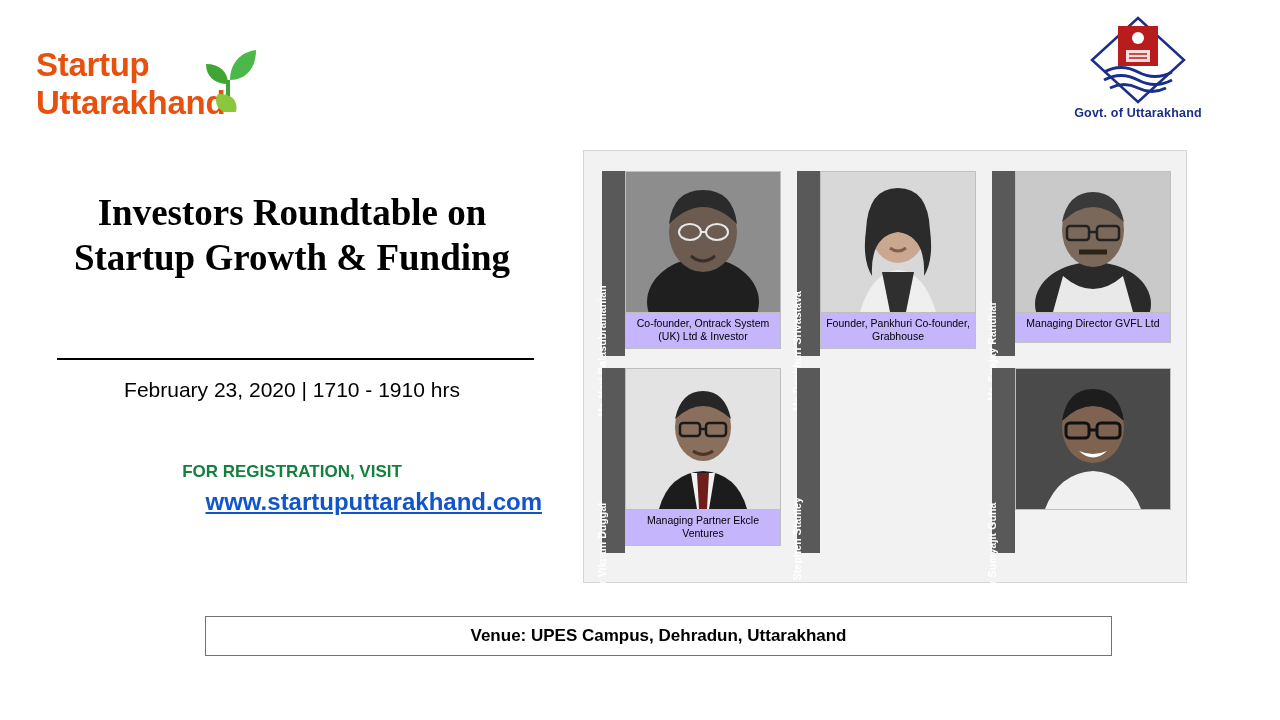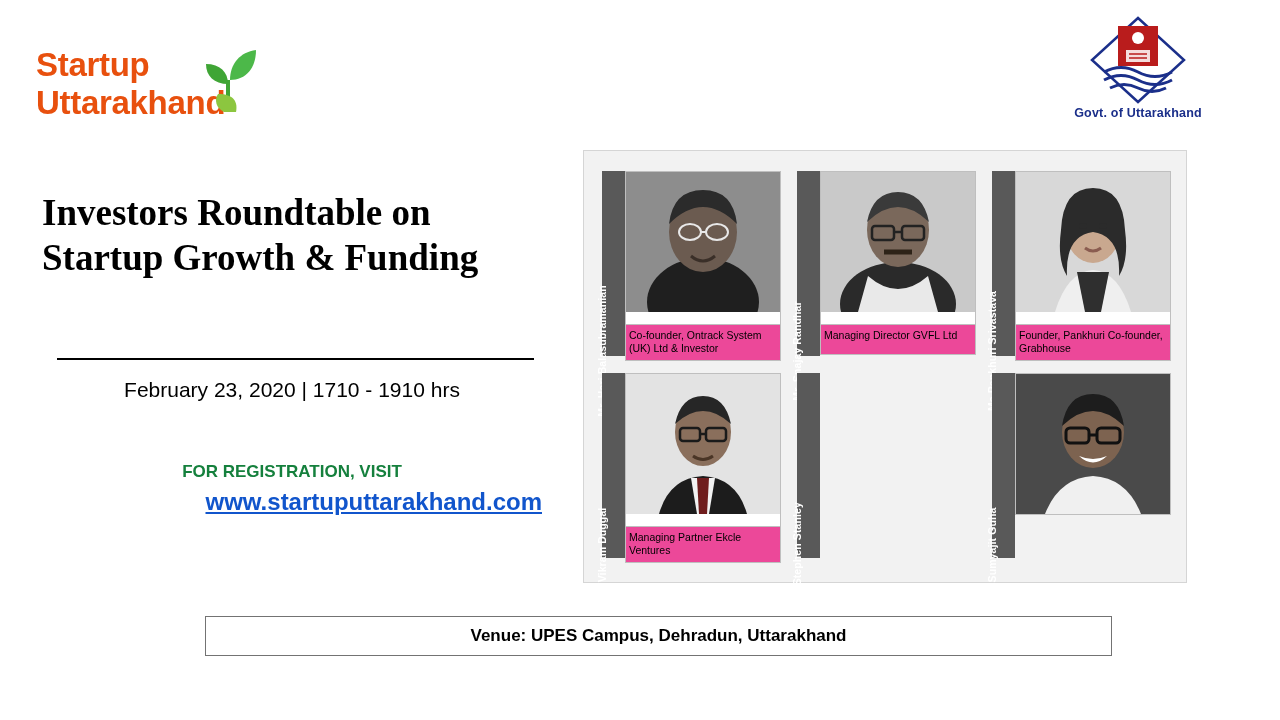--- a/index.html
+++ b/index.html
@@ -65,20 +65,21 @@
     margin-top: 2px;
     letter-spacing: 0.2px;
   }
 
   
   .headline {
     position: absolute;
     left: 42px;
     top: 190px;
     width: 500px;
+    text-align: center;
     font-family: "Liberation Serif", serif;
     font-weight: bold;
     font-size: 37px;
     line-height: 45px;
     color: #000000;
   }
   .rule {
     position: absolute;
     left: 57px;
     top: 358px;
@@ -173,30 +174,29 @@
   .photo {
     width: 100%;
     height: 140px;
     display: block;
     background: #9a9a9a;
     overflow: hidden;
     position: relative;
   }
   .photo svg { display:block; width:100%; height:100%; }
   .role {
-    background: #ec4899;
+    background: #c4b5fd;
     border-top: 1px solid #bfbfbf;
     font-size: 10.5px;
     line-height: 13px;
-    text-align: left;
+    text-align: center;
     color: #000;
     padding: 4px 3px 5px 3px;
     min-height: 30px;
     box-sizing: border-box;
-    margin-top: 12px;
   }
 
   
   .venue {
     position: absolute;
     left: 205px;
     top: 616px;
     width: 907px;
     height: 40px;
     border: 1px solid #737373;
@@ -269,58 +269,58 @@
             <path d="M76 60 h5" stroke="#e8e8e8" stroke-width="2"></path>
             <path d="M66 84 q12 10 24 0" stroke="#3a2f28" stroke-width="3" fill="none"></path>
           </svg>
         </div>
         <div class="role">Co-founder, Ontrack System (UK) Ltd &amp; Investor</div>
       </div>
     </div>
 
     <div class="card">
       <div class="name-bar">
+        <span>Ms Pankhuri Srivastava</span>
+      </div>
+      <div class="card-body">
+        <div class="photo">
+          <svg viewBox="0 0 156 140" preserveAspectRatio="xMidYMid slice">
+            <rect width="156" height="140" fill="#d8d8d8"></rect>
+            <path d="M40 140 q12 -40 38 -42 q26 2 38 42 z" fill="#efefef"></path>
+            <path d="M62 100 h32 l-8 40 h-16 z" fill="#2f2f2f"></path>
+            <ellipse cx="78" cy="56" rx="28" ry="35" fill="#c9a88f"></ellipse>
+            <path d="M46 58 q2 -42 32 -42 q30 0 32 42 q4 30 -6 46 q2 -40 -26 -44 q-28 4 -26 44 q-10 -16 -6 -46 z" fill="#2b2b2b"></path>
+            <ellipse cx="68" cy="54" rx="4" ry="3" fill="#2b2b2b"></ellipse>
+            <ellipse cx="88" cy="54" rx="4" ry="3" fill="#2b2b2b"></ellipse>
+            <path d="M70 76 q8 6 16 0" stroke="#8a5c50" stroke-width="3" fill="none"></path>
+          </svg>
+        </div>
+        <div class="role">Founder, Pankhuri Co-founder, Grabhouse</div>
+      </div>
+    </div>
+
+    <div class="card">
+      <div class="name-bar">
         <span>Mr. Snajay Randhar</span>
       </div>
       <div class="card-body">
         <div class="photo">
           <svg viewBox="0 0 156 140" preserveAspectRatio="xMidYMid slice">
             <rect width="156" height="140" fill="#c9c9c9"></rect>
             <ellipse cx="78" cy="132" rx="58" ry="42" fill="#2a2a2a"></ellipse>
             <path d="M48 104 q30 26 60 0 l10 36 h-80 z" fill="#e9e9e9"></path>
             <ellipse cx="78" cy="58" rx="31" ry="37" fill="#7a685b"></ellipse>
             <path d="M47 50 q31 -30 62 0 q-6 -30 -31 -30 q-25 0 -31 30 z" fill="#3a3a3a"></path>
             <rect x="52" y="54" width="22" height="14" rx="3" fill="none" stroke="#222" stroke-width="2.5"></rect>
             <rect x="82" y="54" width="22" height="14" rx="3" fill="none" stroke="#222" stroke-width="2.5"></rect>
             <path d="M74 60 h8" stroke="#222" stroke-width="2.5"></path>
             <path d="M64 80 h28" stroke="#2d2318" stroke-width="5"></path>
           </svg>
         </div>
         <div class="role">Managing Director GVFL Ltd</div>
-      </div>
-    </div>
-
-    <div class="card">
-      <div class="name-bar">
-        <span>Ms Pankhuri Srivastava</span>
-      </div>
-      <div class="card-body">
-        <div class="photo">
-          <svg viewBox="0 0 156 140" preserveAspectRatio="xMidYMid slice">
-            <rect width="156" height="140" fill="#d8d8d8"></rect>
-            <path d="M40 140 q12 -40 38 -42 q26 2 38 42 z" fill="#efefef"></path>
-            <path d="M62 100 h32 l-8 40 h-16 z" fill="#2f2f2f"></path>
-            <ellipse cx="78" cy="56" rx="28" ry="35" fill="#c9a88f"></ellipse>
-            <path d="M46 58 q2 -42 32 -42 q30 0 32 42 q4 30 -6 46 q2 -40 -26 -44 q-28 4 -26 44 q-10 -16 -6 -46 z" fill="#2b2b2b"></path>
-            <ellipse cx="68" cy="54" rx="4" ry="3" fill="#2b2b2b"></ellipse>
-            <ellipse cx="88" cy="54" rx="4" ry="3" fill="#2b2b2b"></ellipse>
-            <path d="M70 76 q8 6 16 0" stroke="#8a5c50" stroke-width="3" fill="none"></path>
-          </svg>
-        </div>
-        <div class="role">Founder, Pankhuri Co-founder, Grabhouse</div>
       </div>
     </div>
 
     <div class="card">
       <div class="name-bar">
         <span>Mr Vikram Duggal</span>
       </div>
       <div class="card-body">
         <div class="photo">
           <svg viewBox="0 0 156 140" preserveAspectRatio="xMidYMid slice">

